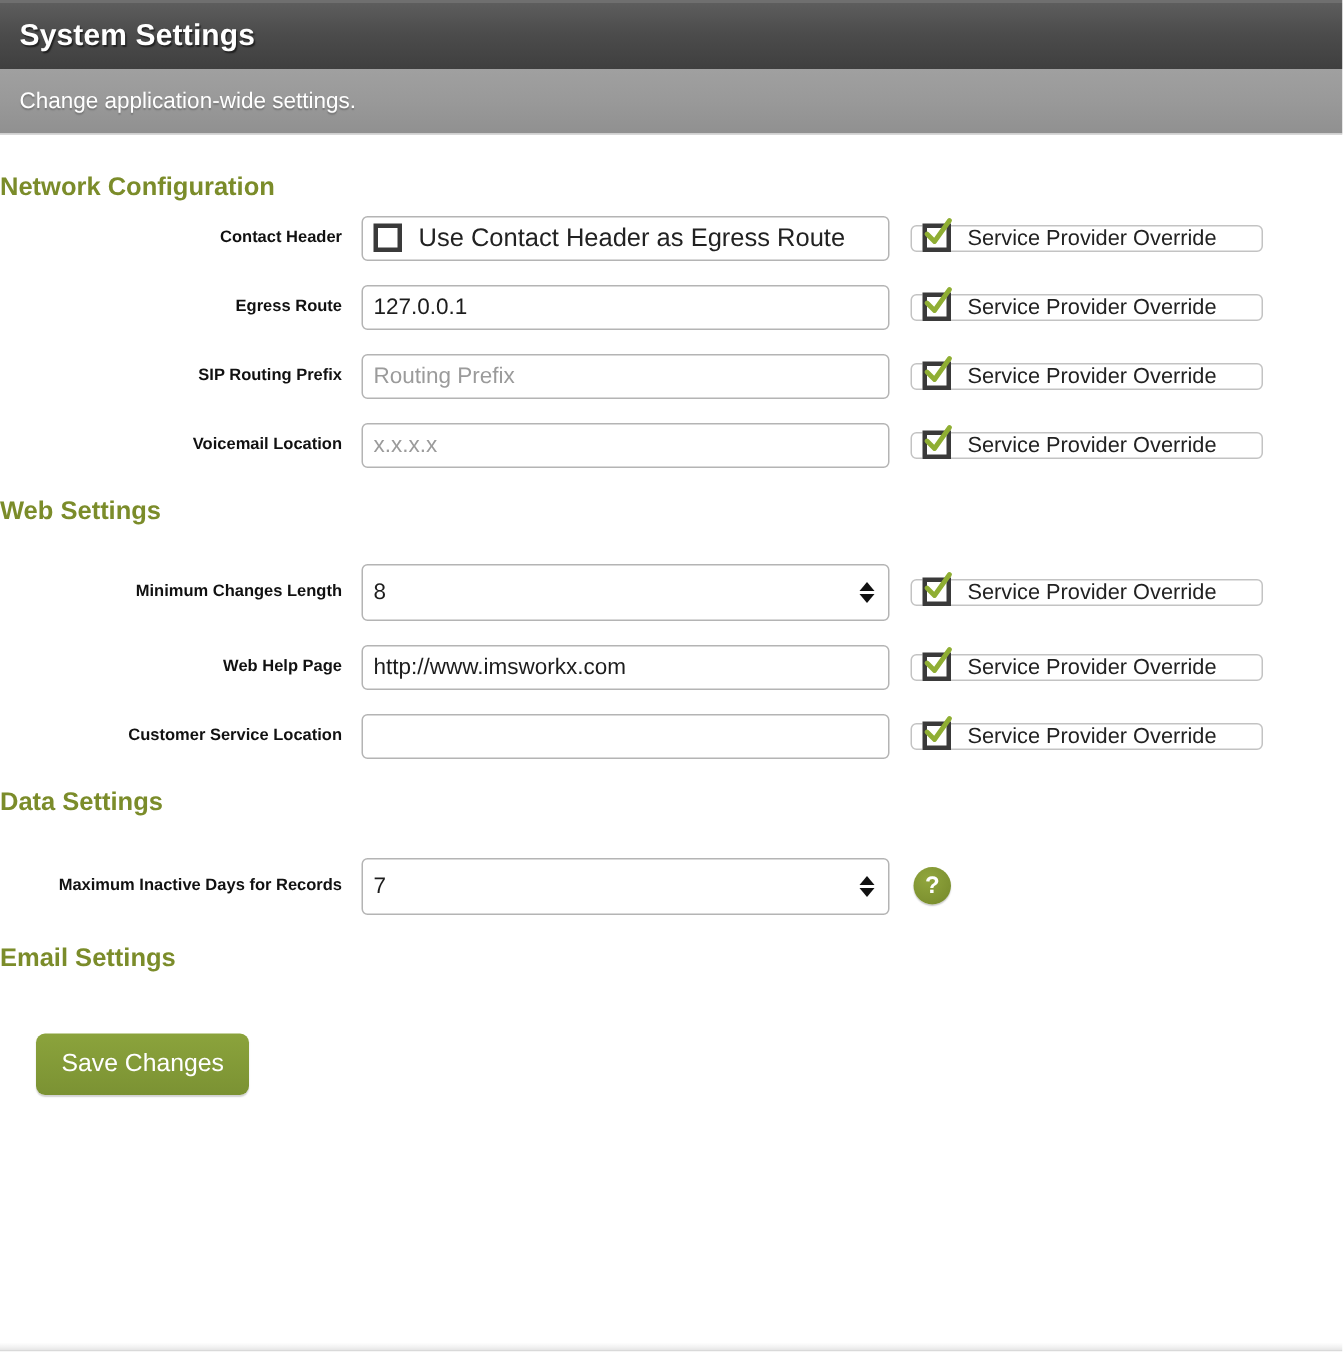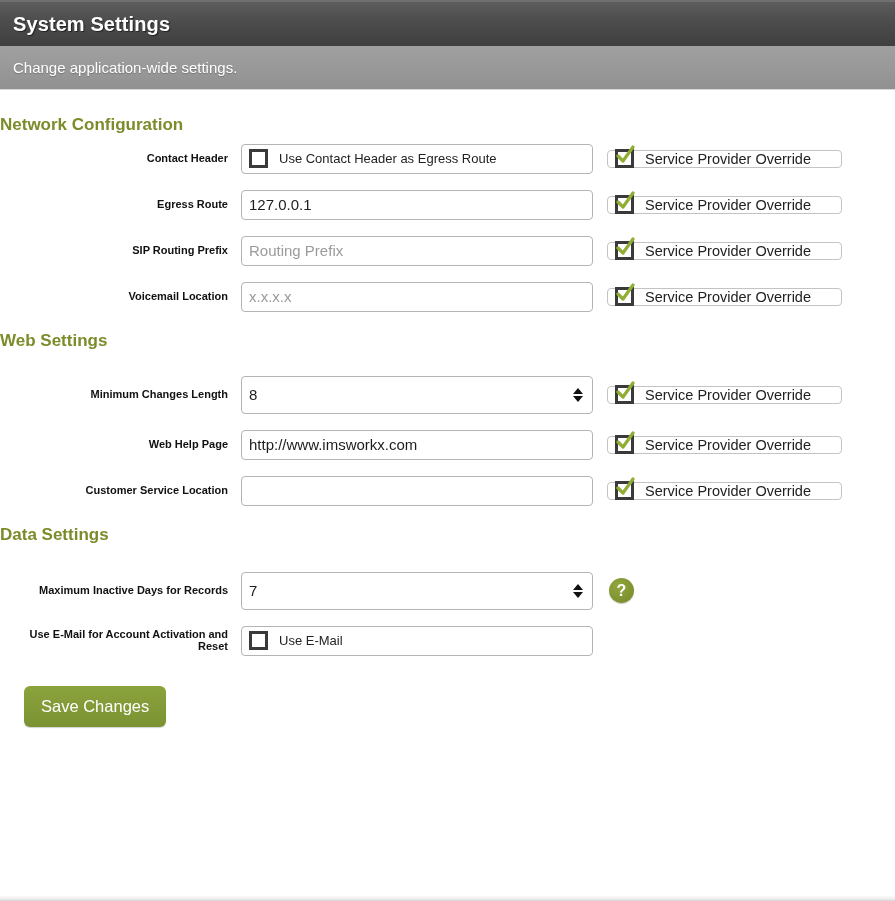--- a/index.html
+++ b/index.html
@@ -113,21 +113,21 @@
   .cb {
     width: 19px;
     height: 19px;
     box-sizing: border-box;
     border: 3px solid #3a3a3a;
     background: #ffffff;
     position: relative;
     flex: 0 0 auto;
   }
   .cb-label {
-    font-size: 13px;
+    font-size: 17px;
     color: #222222;
     margin-left: 11px;
     white-space: nowrap;
   }
 
   
   .spin-field {
     width: 352px;
     height: 38px;
     box-sizing: border-box;
@@ -345,23 +345,15 @@
       <div class="field-wrap">
         <div class="spin-field">
           <span class="spin-value">7</span>
           <span class="spin-arrows">
             <span class="arrow-up"></span>
             <span class="arrow-dn"></span>
           </span>
         </div>
       </div>
       <div class="help-icon">?</div>
-    </div><div class="row" style="margin-bottom: 16px;">
-      <div class="row-label">Use E-Mail for Account Activation and Reset</div>
-      <div class="field-wrap">
-        <div class="checkbox-field">
-          <span class="cb"></span>
-          <span class="cb-label">Use E-Mail</span>
-        </div>
-      </div>
-    </div><button class="save-btn" style="margin-top: 14px;">Save Changes</button></div>
+    </div><div class="section-head" style="margin-top: 20px; margin-bottom: 28px;">Email Settings</div><button class="save-btn" style="margin-top: 14px;">Save Changes</button></div>
 
 <div class="bottom-edge"></div>
 
 </body></html>

